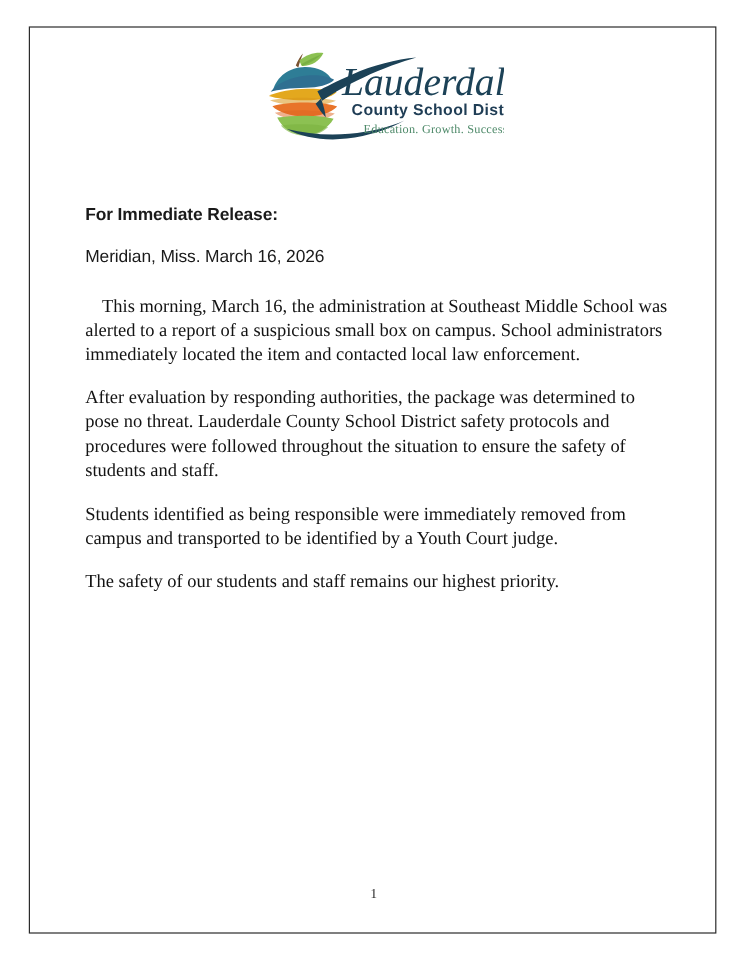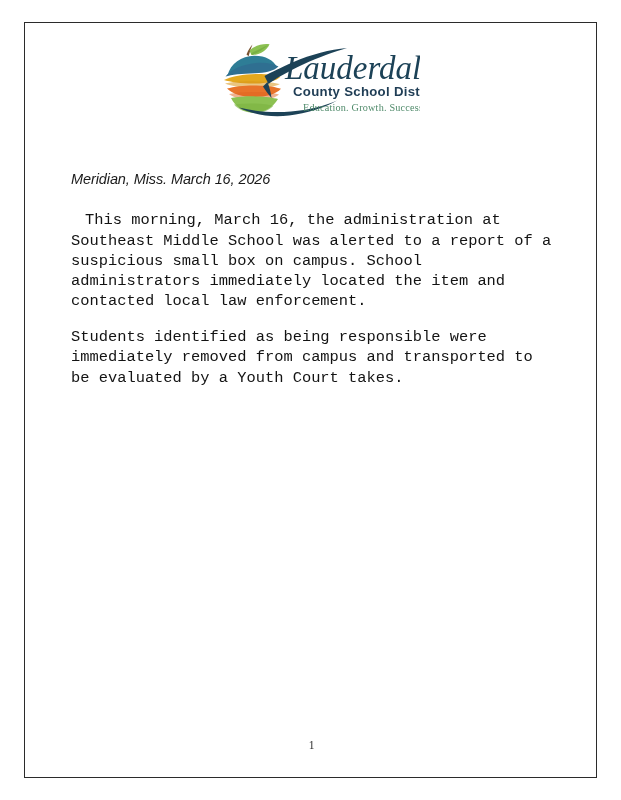--- a/index.html
+++ b/index.html
@@ -72,30 +72,29 @@
     font-weight: bold;
     font-size: 14.5px;
     color: #1a1a1a;
     letter-spacing: -0.1px;
     margin: 0 0 18px 0;
     line-height: 1.2;
   }
 
   .dateline {
     font-family: "Liberation Sans", sans-serif;
-    font-style: italic;
     font-size: 14.5px;
     color: #1a1a1a;
     letter-spacing: -0.1px;
     margin: 0 0 22px 0;
     line-height: 1.2;
   }
 
   .body-para {
-    font-family: Liberation Mono, monospace;
+    font-family: Liberation Serif, serif;
     font-size: 15.4px;
     color: #131313;
     line-height: 1.31;
     margin: 0 0 16px 0;
     text-align: left;
   }
   .body-para.lead {
     text-indent: 14px;
   }
   .body-para:last-of-type {
@@ -163,30 +162,33 @@
 
           <text x="78" y="55" font-family="Liberation Sans, sans-serif" font-size="13.2" font-weight="bold" letter-spacing="0.3" fill="#1f3d55">County School District</text>
 
           <text x="88" y="70" font-family="Liberation Serif, serif" font-size="10.2" letter-spacing="0.2" fill="#4f8a6a">Education. Growth. Success.</text>
         </svg>
       </div>
     </div>
 
     <div class="doc-body">
 
+      <p class="release-heading">For Immediate Release:</p>
 
       <p class="dateline">Meridian, Miss. March 16, 2026</p>
 
       <p class="body-para lead">This morning, March 16, the administration at Southeast Middle School was alerted to a report of a suspicious small box on campus. School administrators immediately located the item and contacted local law enforcement.</p>
 
+      <p class="body-para">After evaluation by responding authorities, the package was determined to pose no threat. Lauderdale County School District safety protocols and procedures were followed throughout the situation to ensure the safety of students and staff.</p>
 
-      <p class="body-para">Students identified as being responsible were immediately removed from campus and transported to be evaluated by a Youth Court takes.</p>
+      <p class="body-para">Students identified as being responsible were immediately removed from campus and transported to be identified by a Youth Court judge.</p>
 
 
 
+      <p class="body-para">The safety of our students and staff remains our highest priority.</p>
     </div>
 
     <div class="page-footer">
       <span class="page-number">1</span>
     </div>
 
   </div>
 </div>
 
 </body></html>

